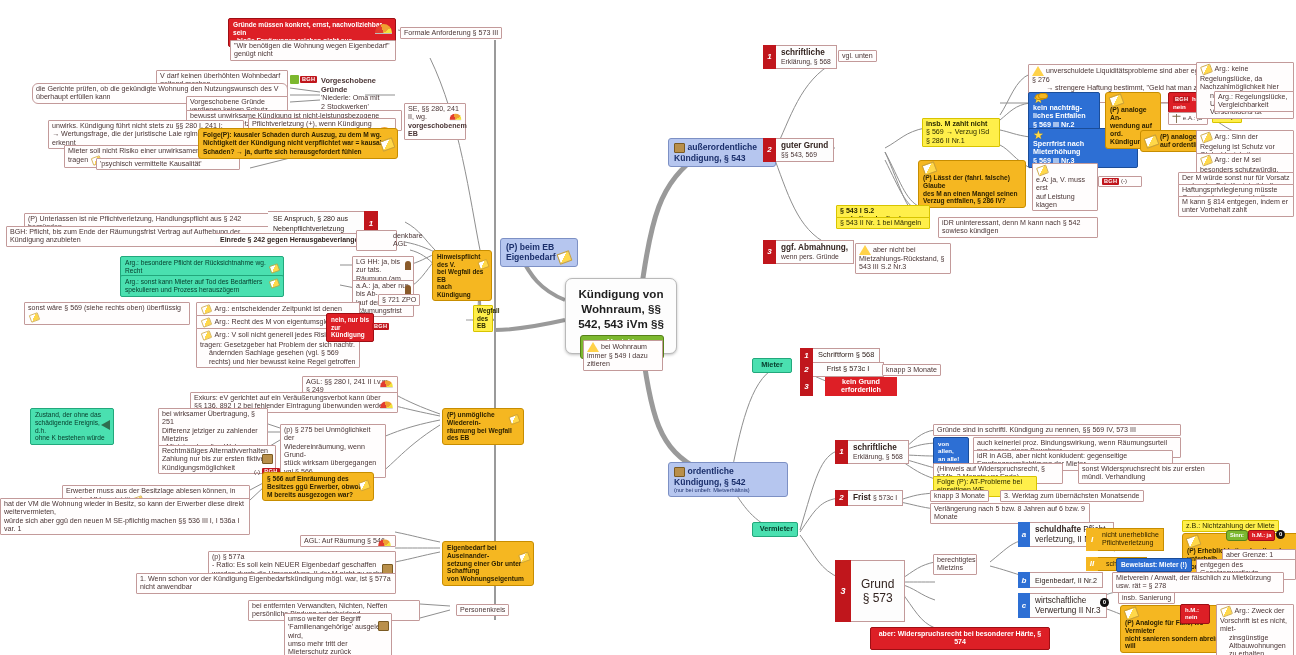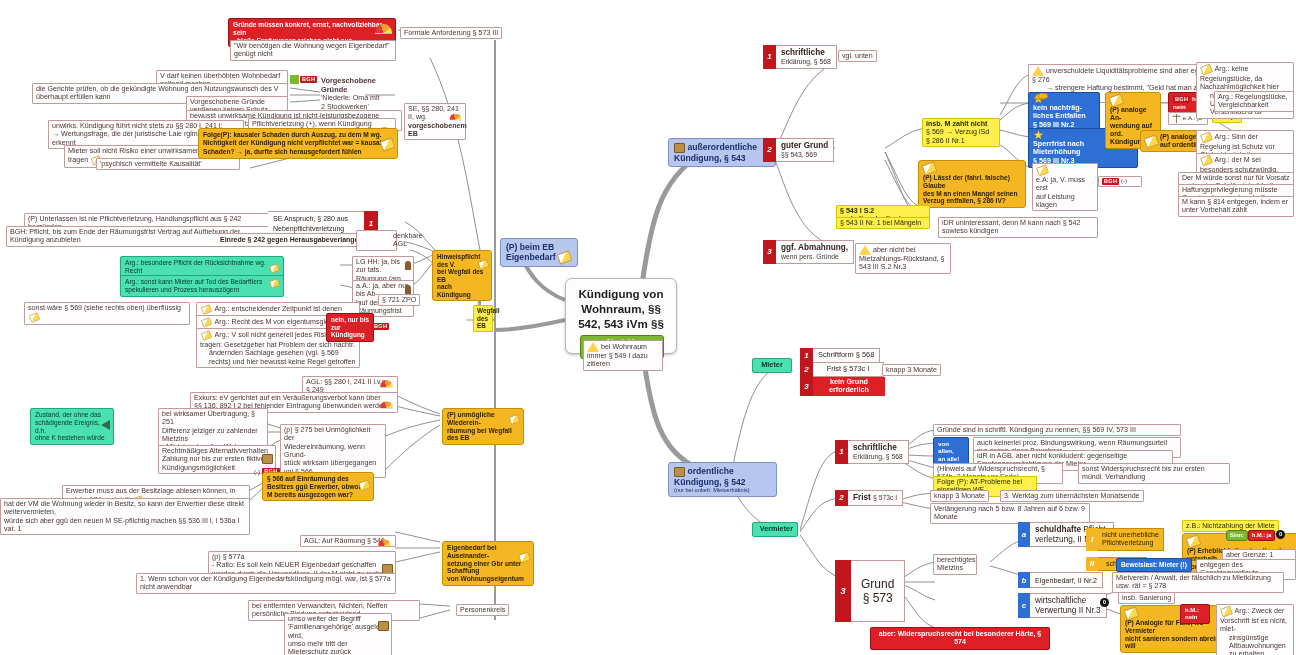--- a/index.html
+++ b/index.html
@@ -207,21 +207,21 @@
 <div class="node plain" style="left:583px;top:340px;width:80px;">
   <span class="ic ic-warn"></span>
   <span>bei Wohnraum immer § 549 I dazu zitieren</span>
 </div>
 
 <div class="node lblue" style="left:668px;top:138px;width:108px;">
   <span class="ic ic-book"></span>
   <span>außerordentliche Kündigung, § 543</span>
 </div>
 
-<div class="node lblue" style="left:668px;top:462px;width:109px;">
+<div class="node lblue" style="left:668px;top:462px;width:120px;">
   <span class="ic ic-book"></span>
   <span>ordentliche Kündigung, § 542</span>
   <div style="font-size:5.6px;font-weight:normal;">(nur bei unbefr. Mietverhältnis)</div>
 </div>
 
 <div class="node lblue" style="left:500px;top:238px;width:78px;">
   <span>(P) beim EB Eigenbedarf</span>
   <span class="ic ic-pencil"></span>
 </div>
 
@@ -374,21 +374,21 @@
   <div class="num">1</div>
   <div class="numbody" style="font-size:7.4px;">Schriftform § 568</div>
 </div>
 <div class="node numbox" style="left:800px;top:362px;">
   <div class="num">2</div>
   <div class="numbody" style="font-size:7.4px;width:60px;text-align:center;">Frist § 573c I</div>
 </div>
 <div class="node plain" style="left:882px;top:364px;">knapp 3 Monate</div>
 <div class="node numbox" style="left:800px;top:377px;">
   <div class="num">3</div>
-  <div style="background:#dd1f26;color:#fff;font-weight:bold;padding:1px 5px;font-size:7.2px;width:62px;text-align:center;">
+  <div style="background:#dd1f26;color:#fff;font-weight:bold;padding:1px 5px;font-size:7.2px;width:62px;text-align:center;margin-left:12px;">
     <span>kein Grund</span><br>
     <span>erforderlich</span>
   </div>
 </div>
 
 <div class="node numbox" style="left:835px;top:440px;">
   <div class="num">1</div>
   <div class="numbody">
     <span class="b">schriftliche</span>
     <div class="sub">Erklärung, § 568</div>
@@ -503,21 +503,21 @@
 
 <div class="node red" style="left:228px;top:18px;width:168px;font-size:6.6px;">
   <span>Gründe müssen konkret, ernst, nachvollziehbar sein</span><br>
   <span>- bloße Erwägungen reichen nicht aus</span>
   <span class="ic ic-rainbow" style="position:absolute;right:3px;top:5px;"></span>
 </div>
 <div class="node plain" style="left:230px;top:40px;width:166px;">"Wir benötigen die Wohnung wegen Eigenbedarf" genügt nicht</div>
 <div class="node plain" style="left:400px;top:27px;">Formale Anforderung § 573 III</div>
 
 <div class="node plain" style="left:156px;top:70px;width:132px;">V darf keinen überhöhten Wohnbedarf geltend machen</div>
-<div class="node plain" style="left:32px;top:83px;width:256px;">die Gerichte prüfen, ob die gekündigte Wohnung den Nutzungswunsch des V überhaupt erfüllen kann</div>
+<div class="node plain" style="left:32px;top:83px;width:256px;border-radius:6px;">die Gerichte prüfen, ob die gekündigte Wohnung den Nutzungswunsch des V überhaupt erfüllen kann</div>
 <div class="node plain" style="left:186px;top:96px;width:102px;">Vorgeschobene Gründe verdienen keinen Schutz</div>
 <div class="node plain" style="left:318px;top:76px;width:72px;border:none;background:transparent;">
   <span class="b" style="font-size:7.4px;">Vorgeschobene Gründe</span><br>
   <span>'Niederle: Oma mit</span><br>
   <span>2 Stockwerken'</span>
 </div>
 <div class="node" style="left:290px;top:75px;display:flex;align-items:center;gap:1px;">
   <span class="ic ic-flag"></span>
   <span class="ic ic-bgh">BGH</span>
 </div>

